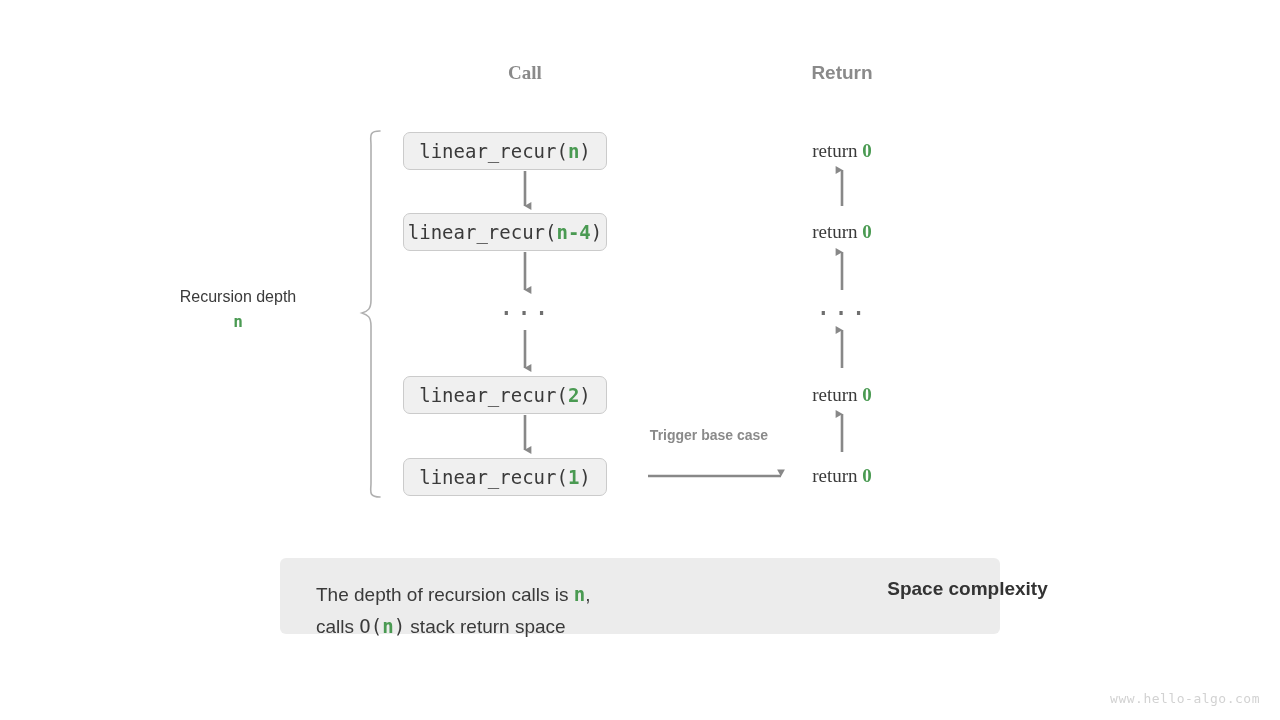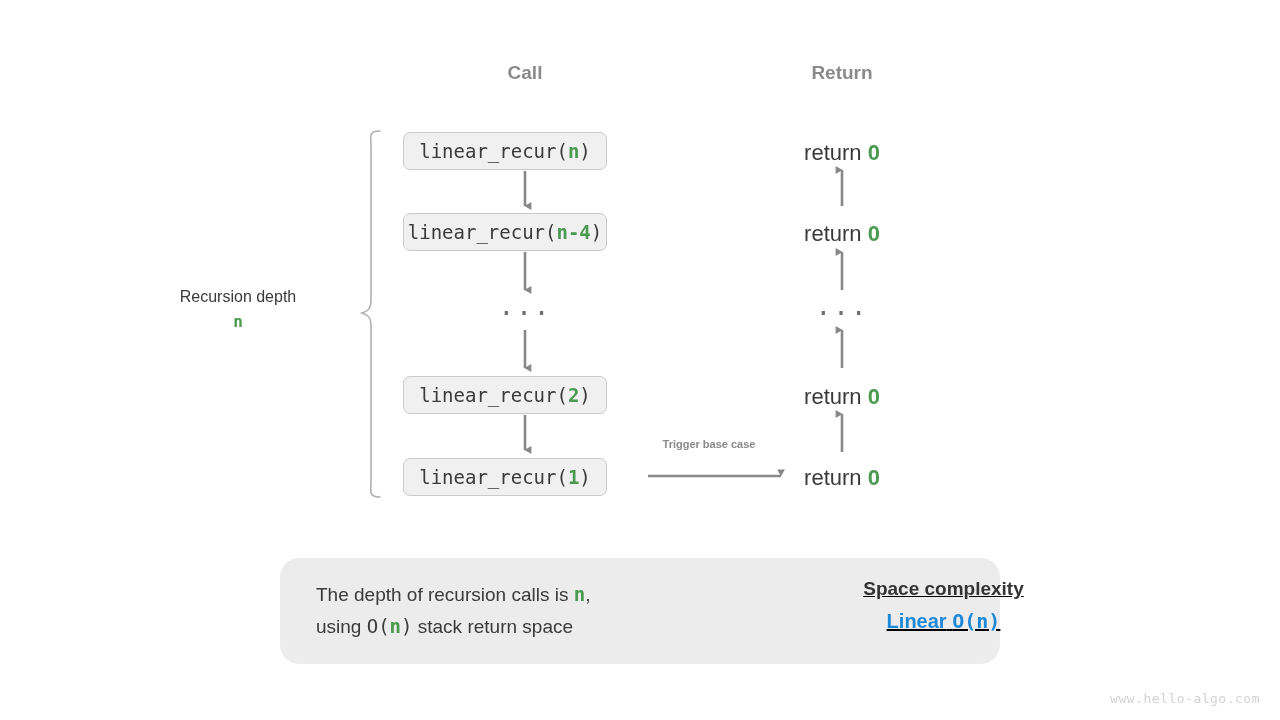--- a/index.html
+++ b/index.html
@@ -46,22 +46,22 @@
     font-family: "DejaVu Sans Mono", monospace;
     font-size: 19px;
     color: #3a3a3a;
     letter-spacing: 0px;
     white-space: nowrap;
   }
   .call-box .arg { color: #4a9a52; font-weight: bold; }
 
   
   .return-label {
-    font-family: Liberation Sans, sans-serif;
-    font-size: 22px;
+    font-family: Liberation Serif, serif;
+    font-size: 19px;
     color: #3a3a3a;
     white-space: nowrap;
     text-align: center;
     transform: translateX(-50%);
   }
   .return-label .val { color: #4a9a52; font-weight: bold; }
 
   
   .ellipsis {
     font-family: "DejaVu Sans Mono", monospace;
@@ -91,62 +91,60 @@
     transform: translateX(-50%);
   }
   .depth-label .depth-n {
     font-family: "DejaVu Sans Mono", monospace;
     color: #4a9a52;
     font-weight: bold;
   }
 
   
   .trigger-note {
-    font-size: 11px;
+    font-size: 14px;
     font-weight: bold;
     color: #8a8a8a;
     white-space: nowrap;
     transform: translateX(-50%);
-    margin-top: 11px;
   }
 
   
   .summary-panel {
     position: absolute;
     left: 280px;
     top: 558px;
     width: 720px;
-    height: 106px;
+    height: 76px;
     background: #ececec;
-    border-radius: 19px;
+    border-radius: 6px;
   }
   .summary-text {
     position: absolute;
     left: 36px;
     top: 21px;
     font-size: 19px;
     color: #3a3a3a;
     line-height: 1.68;
   }
   .summary-text .mono-n {
     font-family: "DejaVu Sans Mono", monospace;
     color: #4a9a52;
     font-weight: bold;
   }
   .summary-text .mono-plain {
     font-family: "DejaVu Sans Mono", monospace;
     color: #3a3a3a;
   }
   .summary-right {
     position: absolute;
-    left: 566px;
+    left: 590px;
     top: 20px;
     width: 195px;
     text-align: center;
-    text-decoration: underline;
   }
   .summary-title {
     font-size: 19px;
     font-weight: bold;
     color: #333333;
     white-space: nowrap;
   }
   .summary-value {
     margin-top: 9px;
     font-size: 20px;
@@ -170,21 +168,21 @@
     letter-spacing: 0.5px;
     white-space: nowrap;
     margin-top: 32px;
   }
 </style>
 </head>
 <body>
 
 <div class="stage">
 
-  <div class="abs col-header" style="left:455px; top:62px; width:140px;">Call</div>
+  <div class="abs col-header" style="left:455px; top:62px; width:140px;font-family:Liberation Serif, serif;">Call</div>
   <div class="abs col-header" style="left:772px; top:62px; width:140px;">Return</div>
 
   <svg class="arrow-layer" width="1280" height="720" viewBox="0 0 1280 720">
     <defs>
       <marker id="ah-down" markerWidth="9" markerHeight="9" refX="4.5" refY="7.6" orient="auto" markerUnits="userSpaceOnUse">
         <path d="M0.6,1.2 L4.5,8.2 L8.4,1.2 Z" fill="#888888"></path>
       </marker>
       <marker id="ah-up" markerWidth="9" markerHeight="9" refX="4.5" refY="7.6" orient="auto" markerUnits="userSpaceOnUse">
         <path d="M0.6,1.2 L4.5,8.2 L8.4,1.2 Z" fill="#888888"></path>
       </marker>
@@ -288,28 +286,24 @@
   <div class="abs ellipsis" style="left:842px; top:300px;">···</div>
 
   <div class="abs trigger-note" style="left:709px; top:427px;">Trigger base case</div>
 
   <div class="summary-panel">
     <div class="summary-text">
       <div>
         <span>The depth of recursion calls is </span><span class="mono-n">n</span><span>,</span>
       </div>
       <div>
-        <span>using </span><span class="mono-plain">O(</span><span class="mono-n">n</span><span class="mono-plain">)</span><span> stack return space</span>
+        <span>calls </span><span class="mono-plain">O(</span><span class="mono-n">n</span><span class="mono-plain">)</span><span> stack return space</span>
       </div>
     </div>
 
     <div class="summary-right">
       <div class="summary-title">Space complexity</div>
-      <div class="summary-value">
-        <span>Linear</span>
-        <span class="mono-o">O(n)</span>
-      </div>
     </div>
   </div>
 
   <div class="watermark">www.hello-algo.com</div>
 
 </div>
 
 </body></html>

